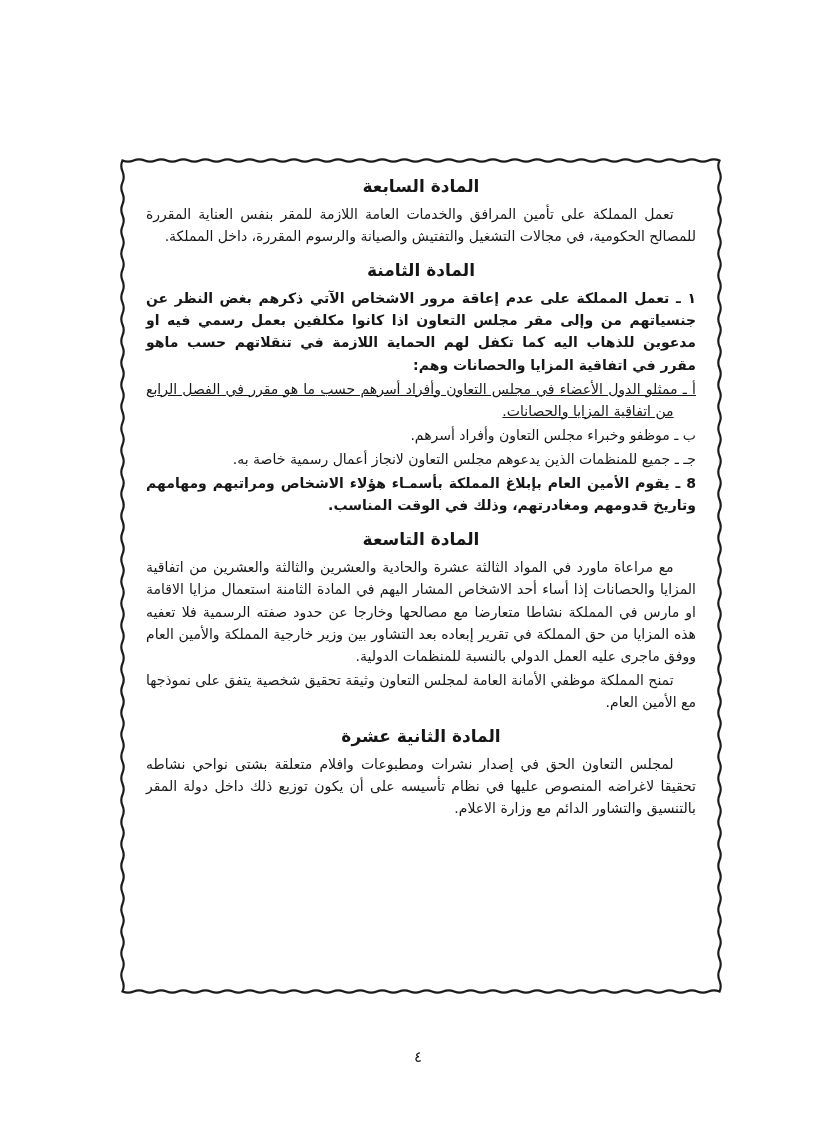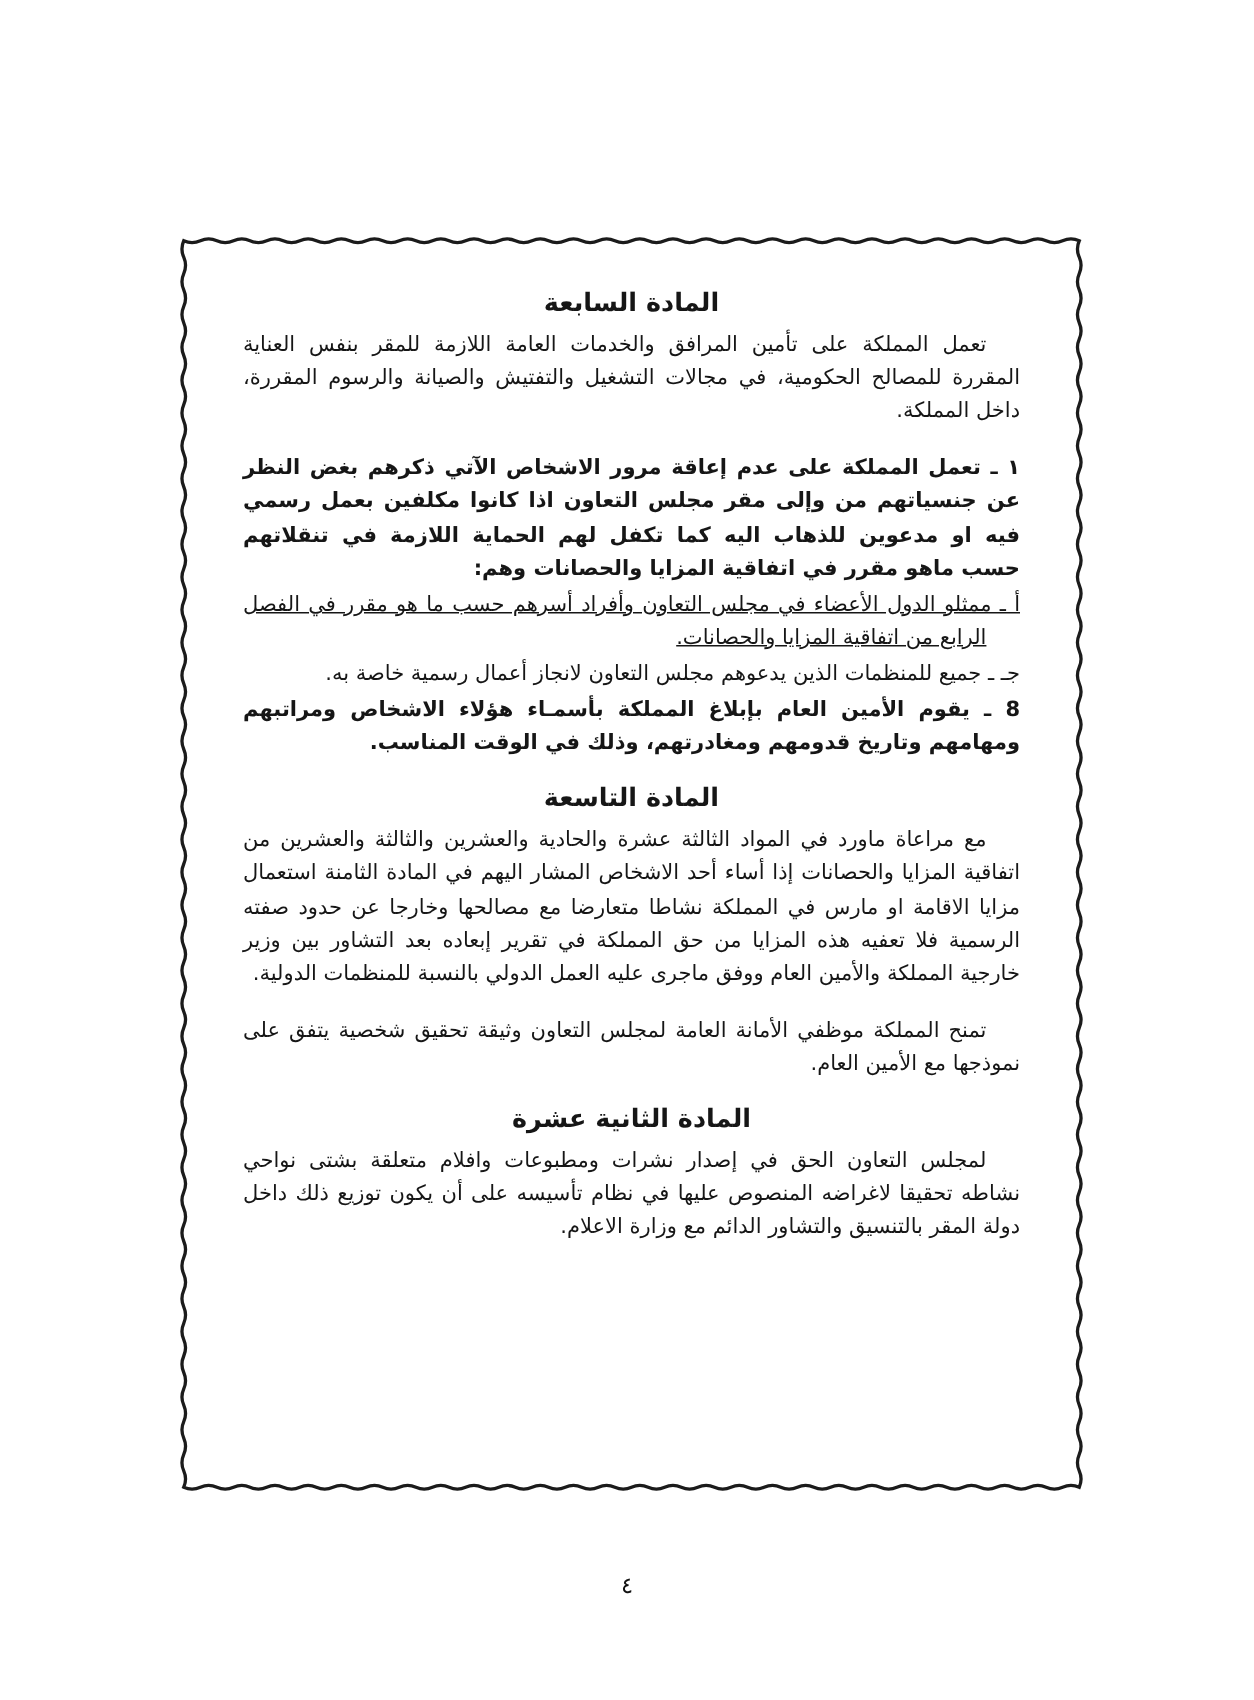--- a/index.html
+++ b/index.html
@@ -18,21 +18,21 @@
     min-height:840px;
     box-sizing:border-box;
     padding:20px 28px 24px 28px;
     direction:rtl;
   }
   .squiggle{
     position:absolute;
     inset:0;
     pointer-events:none;
   }
-  .article{margin:16px;}
+  .article{margin:0;}
   .article-title{
     text-align:center;
     font-size:17px;
     font-weight:700;
     margin:13px 0 7px 0;
     letter-spacing:.5px;
   }
   .article:first-child .article-title{margin-top:0;}
   .page-frame p{
     margin:0 0 2px 0;
@@ -58,22 +58,24 @@
 <body>
 
 <div class="page-frame">
 
   <section class="article">
     <h2 class="article-title">المادة السابعة</h2>
     <p class="para">تعمل المملكة على تأمين المرافق والخدمات العامة اللازمة للمقر بنفس العناية المقررة للمصالح الحكومية، في مجالات التشغيل والتفتيش والصيانة والرسوم المقررة، داخل المملكة.</p>
   </section>
 
   <section class="article">
+    <h2 class="article-title">المادة الثامنة</h2>
     <p class="item">١ ـ تعمل المملكة على عدم إعاقة مرور الاشخاص الآتي ذكرهم بغض النظر عن جنسياتهم من وإلى مقر مجلس التعاون اذا كانوا مكلفين بعمل رسمي فيه او مدعوين للذهاب اليه كما تكفل لهم الحماية اللازمة في تنقلاتهم حسب ماهو مقرر في اتفاقية المزايا والحصانات وهم:</p>
     <p class="sub-a">أ ـ ممثلو الدول الأعضاء في مجلس التعاون وأفراد أسرهم حسب ما هو مقرر في الفصل الرابع من اتفاقية المزايا والحصانات.</p>
+    <p class="sub-b">ب ـ موظفو وخبراء مجلس التعاون وأفراد أسرهم.</p>
     <p class="sub-c">جـ ـ جميع للمنظمات الذين يدعوهم مجلس التعاون لانجاز أعمال رسمية خاصة به.</p>
     <p class="item">8 ـ يقوم الأمين العام بإبلاغ المملكة بأسمـاء هؤلاء الاشخاص ومراتبهم ومهامهم وتاريخ قدومهم ومغادرتهم، وذلك في الوقت المناسب.</p>
   </section>
 
   <section class="article">
     <h2 class="article-title">المادة التاسعة</h2>
     <p class="para">مع مراعاة ماورد في المواد الثالثة عشرة والحادية والعشرين والثالثة والعشرين من اتفاقية المزايا والحصانات إذا أساء أحد الاشخاص المشار اليهم في المادة الثامنة استعمال مزايا الاقامة او مارس في المملكة نشاطا متعارضا مع مصالحها وخارجا عن حدود صفته الرسمية فلا تعفيه هذه المزايا من حق المملكة في تقرير إبعاده بعد التشاور بين وزير خارجية المملكة والأمين العام ووفق ماجرى عليه العمل الدولي بالنسبة للمنظمات الدولية.</p>
   </section>
 
   <section class="article">

